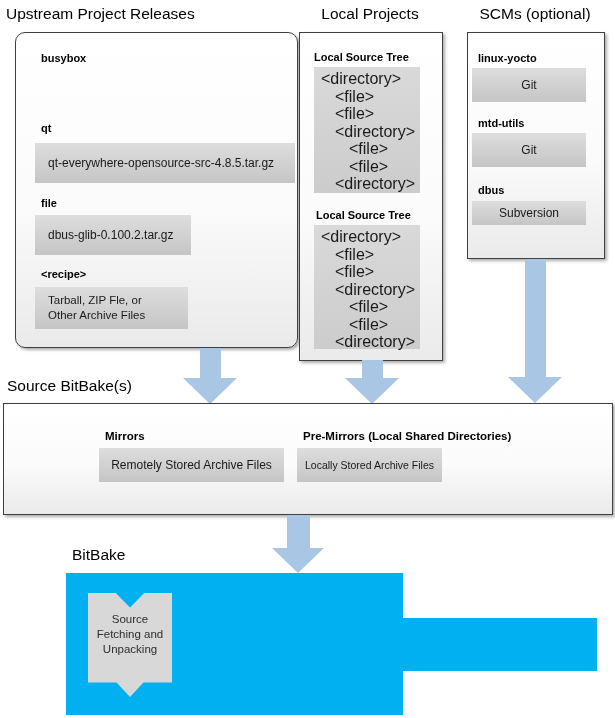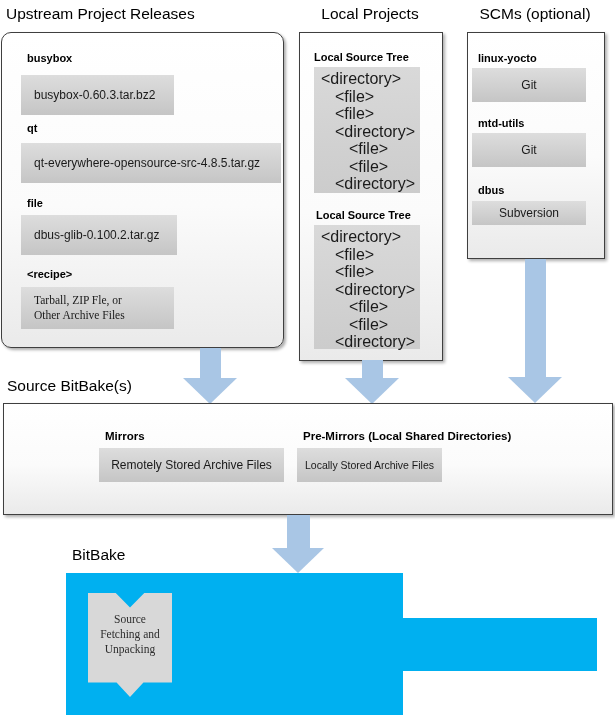--- a/index.html
+++ b/index.html
@@ -36,21 +36,21 @@
   .gbox {
     position: absolute;
     background: linear-gradient(180deg, #dddddd 0%, #cfcfcf 60%, #c5c5c5 100%);
     font-size: 12px;
     color: #1a1a1a;
     box-sizing: border-box;
   }
   .gbox.leftpad { padding-left: 13px; }
   .gbox.vcenter { display: flex; align-items: center; }
   .gbox.hcenter { justify-content: center; text-align: center; }
-  .preline { white-space: pre-line; font-family: Liberation Serif, serif; }
+  .preline { white-space: pre-line; }
   .treebox {
     position: absolute;
     background: linear-gradient(180deg, #d9d9d9, #cccccc);
     font-size: 16px;
     line-height: 17.5px;
     padding-top: 3px;
     box-sizing: border-box;
     color: #1a1a1a;
   }
   .treeline { white-space: nowrap; }
@@ -83,23 +83,22 @@
 <body>
 
 <div id="stage">
 
   <div class="heading" style="left:6px; top:4px;">Upstream Project Releases</div>
   <div class="heading centered" style="left:299px; top:4px; width:142px;">Local Projects</div>
   <div class="heading centered" style="left:462px; top:4px; width:146px;">SCMs (optional)</div>
   <div class="heading" style="left:7px; top:376px;">Source BitBake(s)</div>
   <div class="heading" style="left:72px; top:545px;">BitBake</div>
 
-  <div class="panel" style="left:1px; top:32px; width:281px; height:314px;border-radius:10px;">
+  <div class="panel" style="left:15px; top:32px; width:281px; height:314px;border-radius:10px;">
     <div class="lbl" style="left:25px; top:18px;">busybox</div>
-    <div class="gbox leftpad vcenter" style="left:19px; top:42px; width:153px; height:40px;">busybox-0.60.3.tar.bz2</div>
 
     <div class="lbl" style="left:25px; top:88px;">qt</div>
     <div class="gbox leftpad vcenter" style="left:19px; top:110px; width:260px; height:40px;">qt-everywhere-opensource-src-4.8.5.tar.gz</div>
 
     <div class="lbl" style="left:25px; top:163px;">file</div>
     <div class="gbox leftpad vcenter" style="left:19px; top:182px; width:156px; height:40px;">dbus-glib-0.100.2.tar.gz</div>
 
     <div class="lbl" style="left:25px; top:234px;">&lt;recipe&gt;</div>
     <div class="gbox leftpad preline" style="left:19px; top:254px; width:153px; height:42px; font-size:11.5px; line-height:15px; padding-top:6px;">Tarball, ZIP Fle, or
 Other Archive Files</div>

